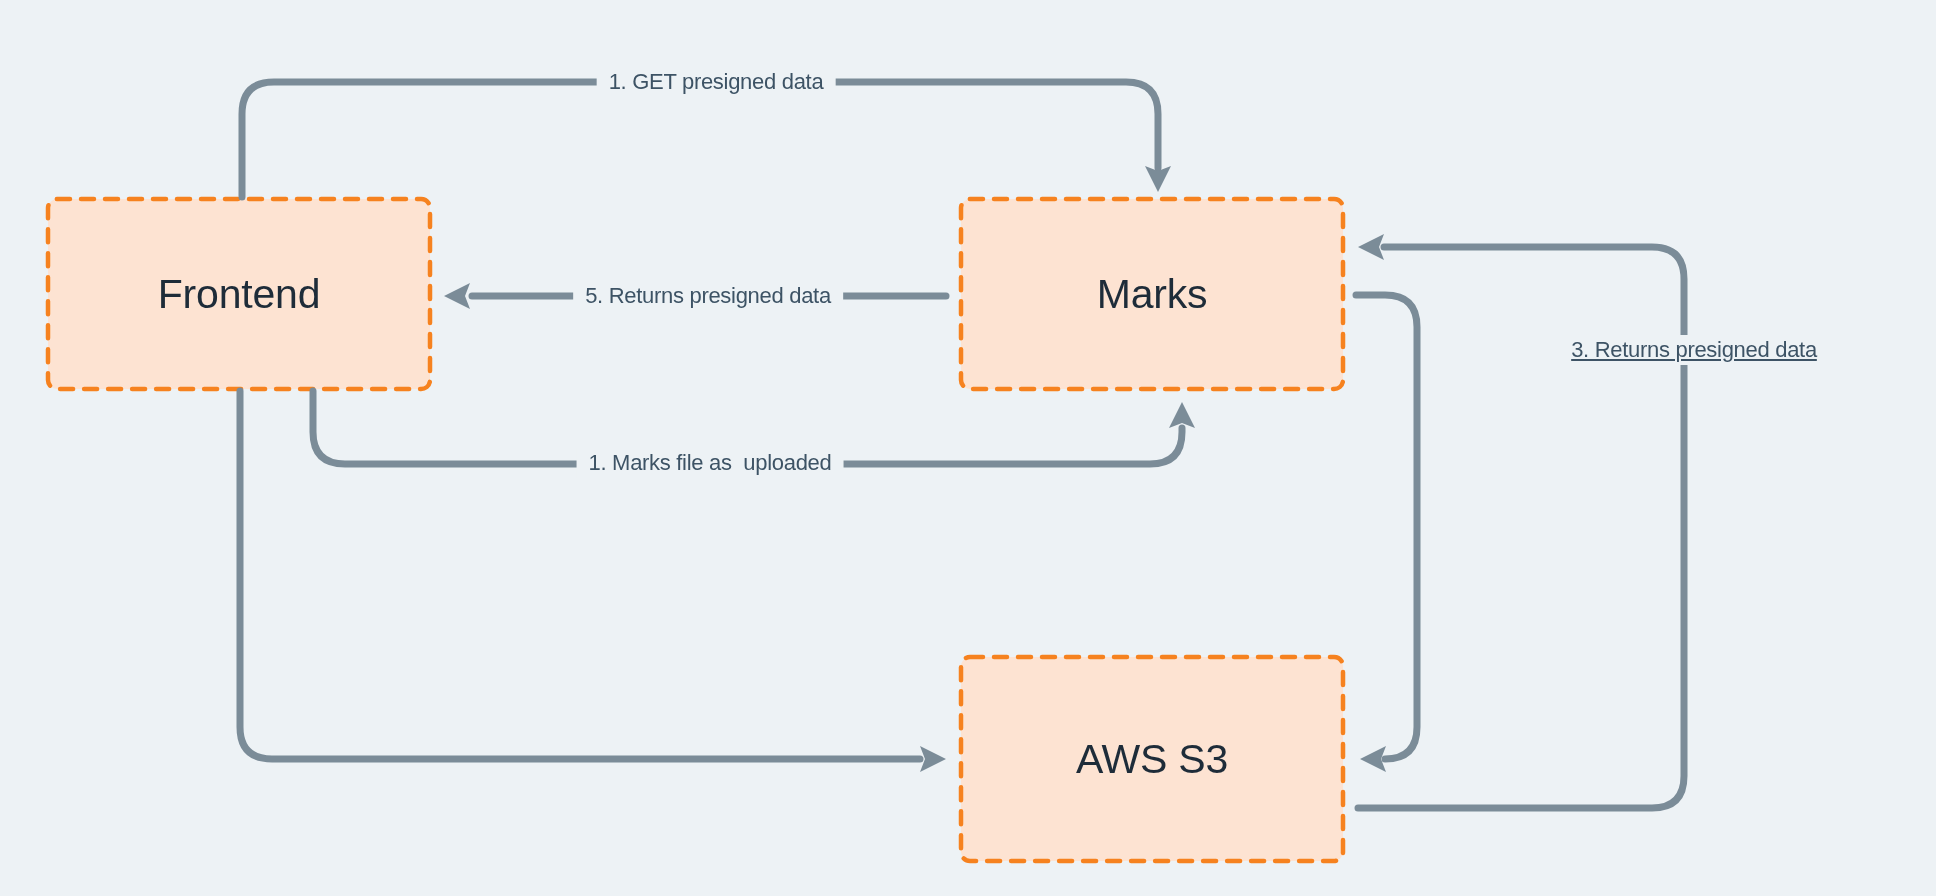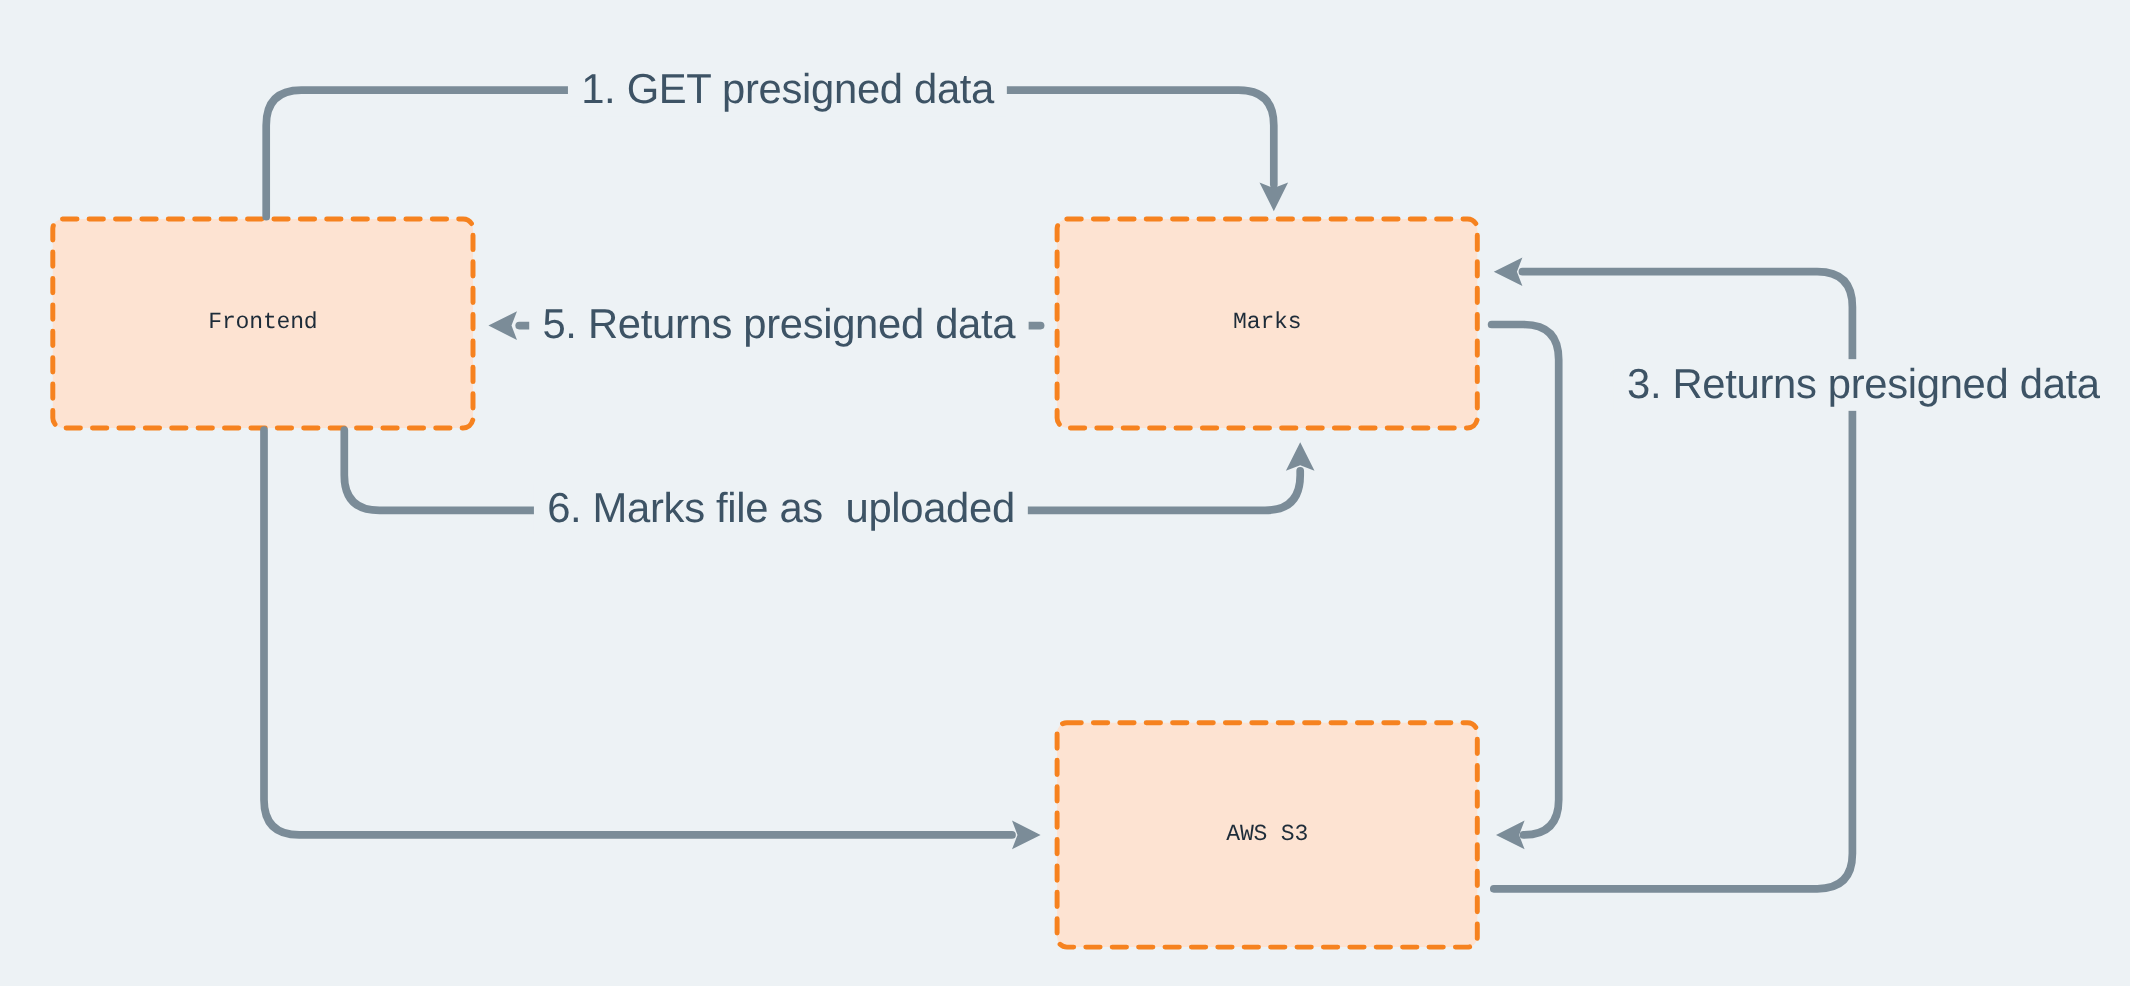--- a/index.html
+++ b/index.html
@@ -42,30 +42,29 @@
   .node-rect {
     fill: var(--node-fill, #fde3d2);
     stroke: var(--node-border, #f6821f);
     stroke-width: 4.5;
     stroke-dasharray: 13 11;
     stroke-linecap: round;
   }
   .node-label {
     position: absolute;
     transform: translate(-50%, -50%);
-    font-size: 21px;
+    font-size: 41px;
     letter-spacing: -0.2px;
     color: var(--node-label-color, #1e2c39);
     white-space: pre;
-    font-family: Liberation Mono, monospace;
   }
   .edge-label {
     position: absolute;
     transform: translate(-50%, -50%);
-    font-size: 38px;
+    font-size: 22px;
     letter-spacing: -0.3px;
     color: var(--edge-label-color, #3d5365);
     background: var(--background, #edf2f5);
     padding: 2px 12px;
     white-space: pre;
   }
 </style>
 </head>
 <body>
 
@@ -94,17 +93,17 @@
 
     <path class="edge-line" d="M 1358 808 H 1652 Q 1684 808 1684 776 V 279 Q 1684 247 1652 247 H 1384"></path>
     <polygon class="edge-head" points="1358,247 1384,234 1379,247 1384,260"></polygon>
   </svg>
 
   <div class="node-label" style="left:239px;  top:294px;">Frontend</div>
   <div class="node-label" style="left:1152px; top:294px;">Marks</div>
   <div class="node-label" style="left:1152px; top:759px;">AWS S3</div>
 
   <div class="edge-label" style="left:716px;  top:82px;">1. GET presigned data</div>
-  <div class="edge-label" style="left:1694px; top:350px;">3. Returns presigned data</div>
+  <div class="edge-label" style="left:1694px; top:350px;text-decoration:underline;">3. Returns presigned data</div>
   <div class="edge-label" style="left:708px;  top:296px;">5. Returns presigned data</div>
-  <div class="edge-label" style="left:710px;  top:463px;">6. Marks file as  uploaded</div>
+  <div class="edge-label" style="left:710px;  top:463px;">1. Marks file as  uploaded</div>
 
 </div>
 
 </body></html>

